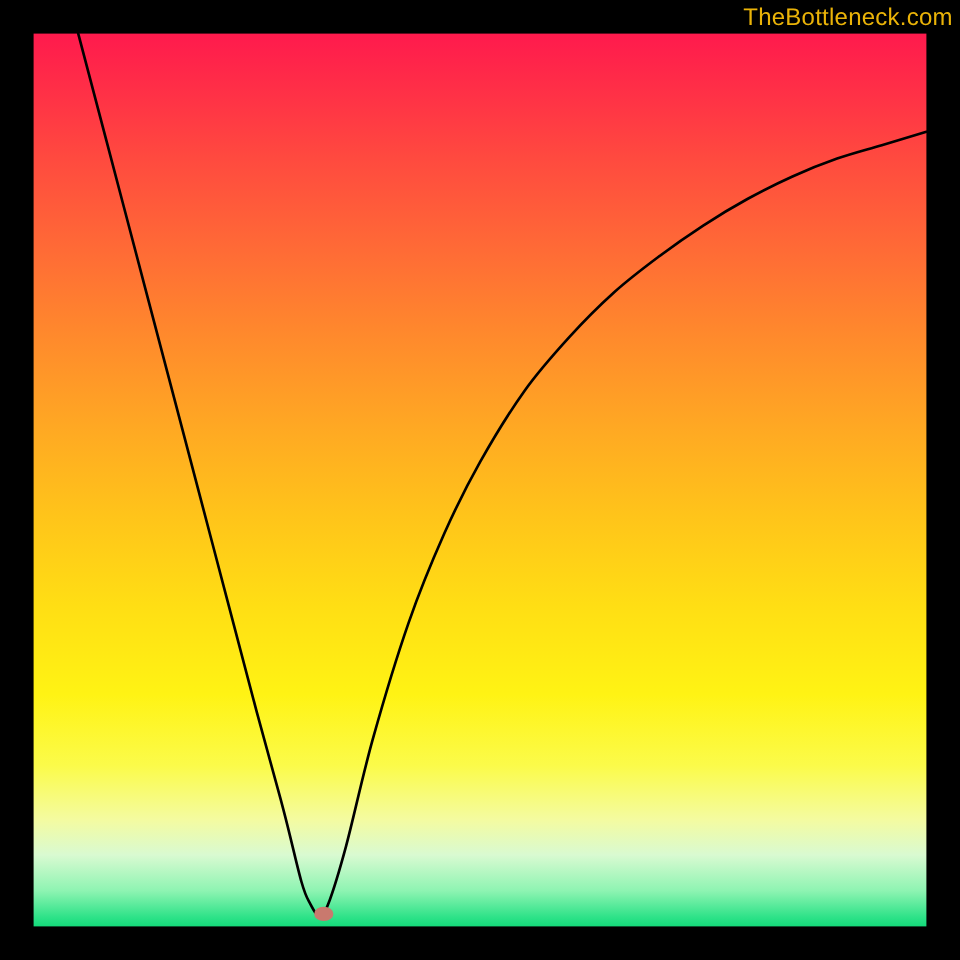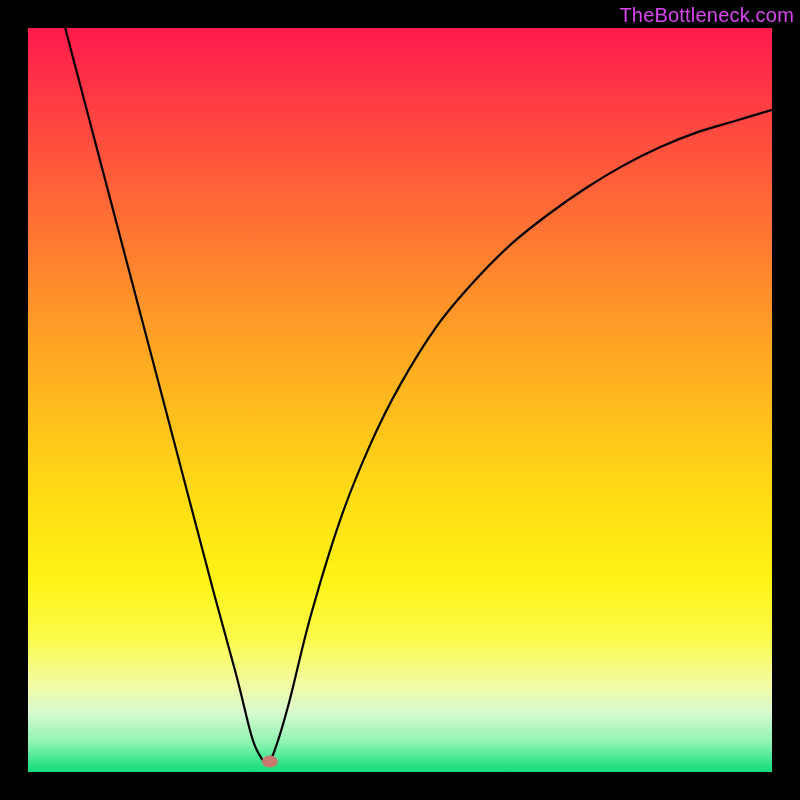--- a/index.html
+++ b/index.html
@@ -31,21 +31,21 @@
       #f4fba0 88%,
       #d9fad1 92%,
       #8ef4b2 96%,
       #2de288 99%,
       #14db7a 100%);
   }
   .watermark {
     position: absolute;
     top: 4px;
     right: 6px;
-    color: #d946ef;
+    color: #eab308;
     font-size: 20px;
     font-weight: 500;
     letter-spacing: 0.2px;
   }
   svg {
     position: absolute;
     left: 28px;
     top: 28px;
     width: 744px;
     height: 744px;

